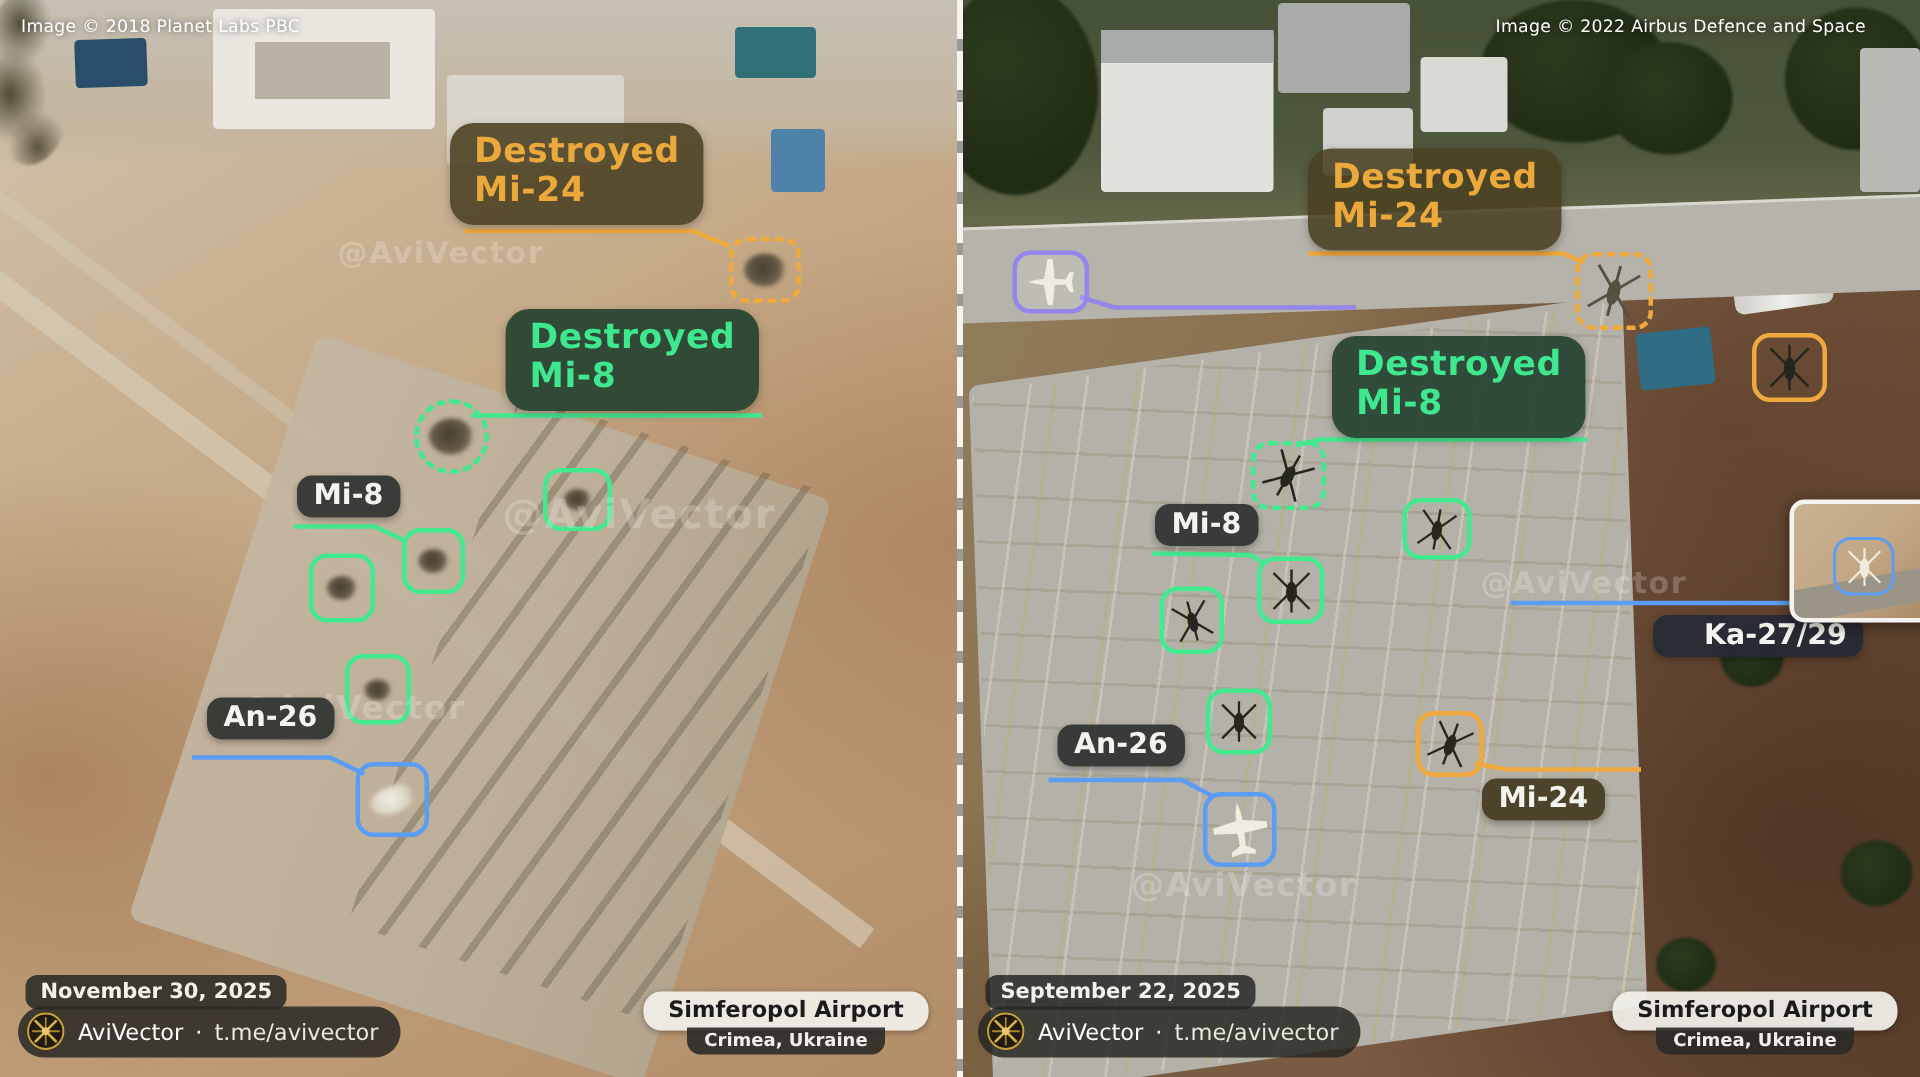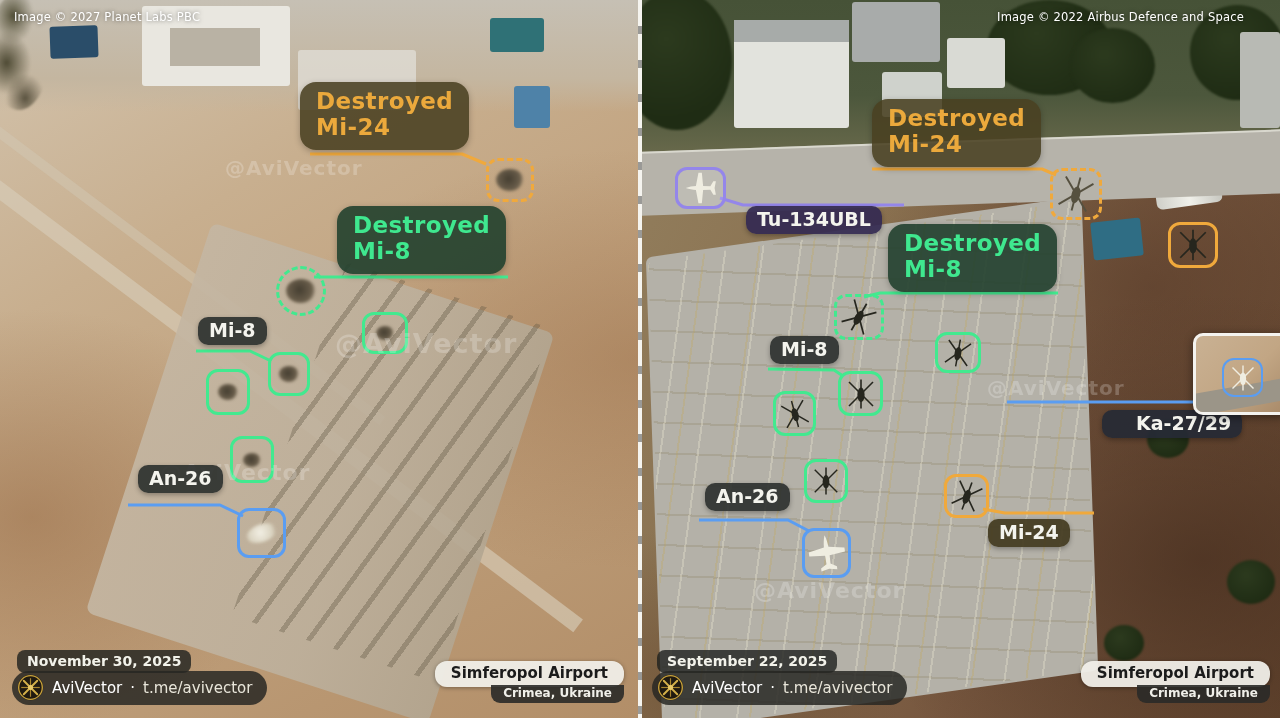--- a/index.html
+++ b/index.html
@@ -57,21 +57,21 @@
   .watermark{position:absolute;z-index:7;color:rgba(255,255,255,.22);font-weight:600;
     letter-spacing:1px;white-space:nowrap;}
 
   .date-badge{position:absolute;z-index:10;background:rgba(30,32,30,.8);color:#f2f2ea;
     font-weight:600;font-size:14px;padding:3px 10px 4px;border-radius:8px;}
   .brand-badge{position:absolute;z-index:10;display:flex;align-items:center;gap:8px;
     background:rgba(38,38,34,.84);border-radius:20px;padding:3px 15px 4px 5px;
     color:#fff;font-size:15px;}
   .brand-badge .b{font-weight:400;}
   .brand-badge .l{color:#e9e6da;}
-  .loc{position:absolute;z-index:10;display:flex;flex-direction:column;align-items:flex-end;width:200px;}
+  .loc{position:absolute;z-index:10;display:flex;flex-direction:column;align-items:center;width:200px;}
   .loc-name{background:rgba(240,238,232,.95);color:#1b1b1b;font-weight:700;font-size:15px;
     padding:3px 16px 5px;border-radius:12px;box-shadow:0 1px 4px rgba(0,0,0,.35);}
   .loc-region{background:rgba(42,42,40,.9);color:#f0efe9;font-weight:600;font-size:12px;
     padding:1px 12px 3px;border-radius:0 0 9px 9px;margin-top:-2px;}
 
   .blob{border-radius:50%;filter:blur(1.5px);}
   .blob-dark{background:radial-gradient(circle at 45% 45%, #453e31 0%, #6b5f4c 60%, transparent 78%);}
   .blob-light{background:radial-gradient(circle at 45% 45%, #f2efe4 0%, #d9d2bf 60%, transparent 80%);}
   .ac{z-index:7;}
   .ac-dark{color:#26261e;}
@@ -154,21 +154,21 @@
       <span style="display:block">Destroyed</span>
       <span style="display:block">Mi-24</span>
     </div>
     <div class="big-label bl-green" style="left:337px;top:206px;">
       <span style="display:block">Destroyed</span>
       <span style="display:block">Mi-8</span>
     </div>
     <div class="tag" style="left:198px;top:317px;">Mi-8</div>
     <div class="tag" style="left:138px;top:465px;">An-26</div>
 
-    <div class="credit" style="left:14px;top:10px;">Image © 2027 Planet Labs PBC</div>
+    <div class="credit" style="left:14px;top:10px;">Image © 2018 Planet Labs PBC</div>
     <div class="watermark" style="left:225px;top:156px;font-size:20px;">@AviVector</div>
     <div class="watermark" style="left:335px;top:328px;font-size:27px;">@AviVector</div>
     <div class="watermark" style="left:160px;top:460px;font-size:22px;">@AviVector</div>
 
     <div class="date-badge" style="left:17px;top:650px;">November 30, 2025</div>
     <div class="brand-badge" style="left:12px;top:671px;">
       <svg viewBox="0 0 32 32" width="27" height="27">
         <circle cx="16" cy="16" r="15" fill="#201a10"></circle>
         <circle cx="16" cy="16" r="14" fill="none" stroke="#c8a23c" stroke-width="1.6"></circle>
         <line x1="8" y1="8" x2="24" y2="24" stroke="#d4b04a" stroke-width="2.2" stroke-linecap="round"></line>
@@ -287,21 +287,20 @@
     </div>
 
     <div class="big-label bl-orange" style="left:230px;top:99px;">
       <span style="display:block">Destroyed</span>
       <span style="display:block">Mi-24</span>
     </div>
     <div class="big-label bl-green" style="left:246px;top:224px;">
       <span style="display:block">Destroyed</span>
       <span style="display:block">Mi-8</span>
     </div>
-    <div class="tag tag-purple" style="left:104px;top:206px;">Tu-134UBL</div>
     <div class="tag" style="left:128px;top:336px;">Mi-8</div>
     <div class="tag" style="left:63px;top:483px;">An-26</div>
     <div class="tag tag-olive" style="left:346px;top:519px;">Mi-24</div>
     <div class="tag tag-navy" style="left:460px;top:410px;">Ka-27/29</div>
 
     <div class="credit" style="right:36px;top:10px;text-align:right;">Image © 2022 Airbus Defence and Space</div>
     <div class="watermark" style="left:345px;top:376px;font-size:20px;">@AviVector</div>
     <div class="watermark" style="left:112px;top:578px;font-size:22px;">@AviVector</div>
 
     <div class="date-badge" style="left:15px;top:650px;">September 22, 2025</div>

